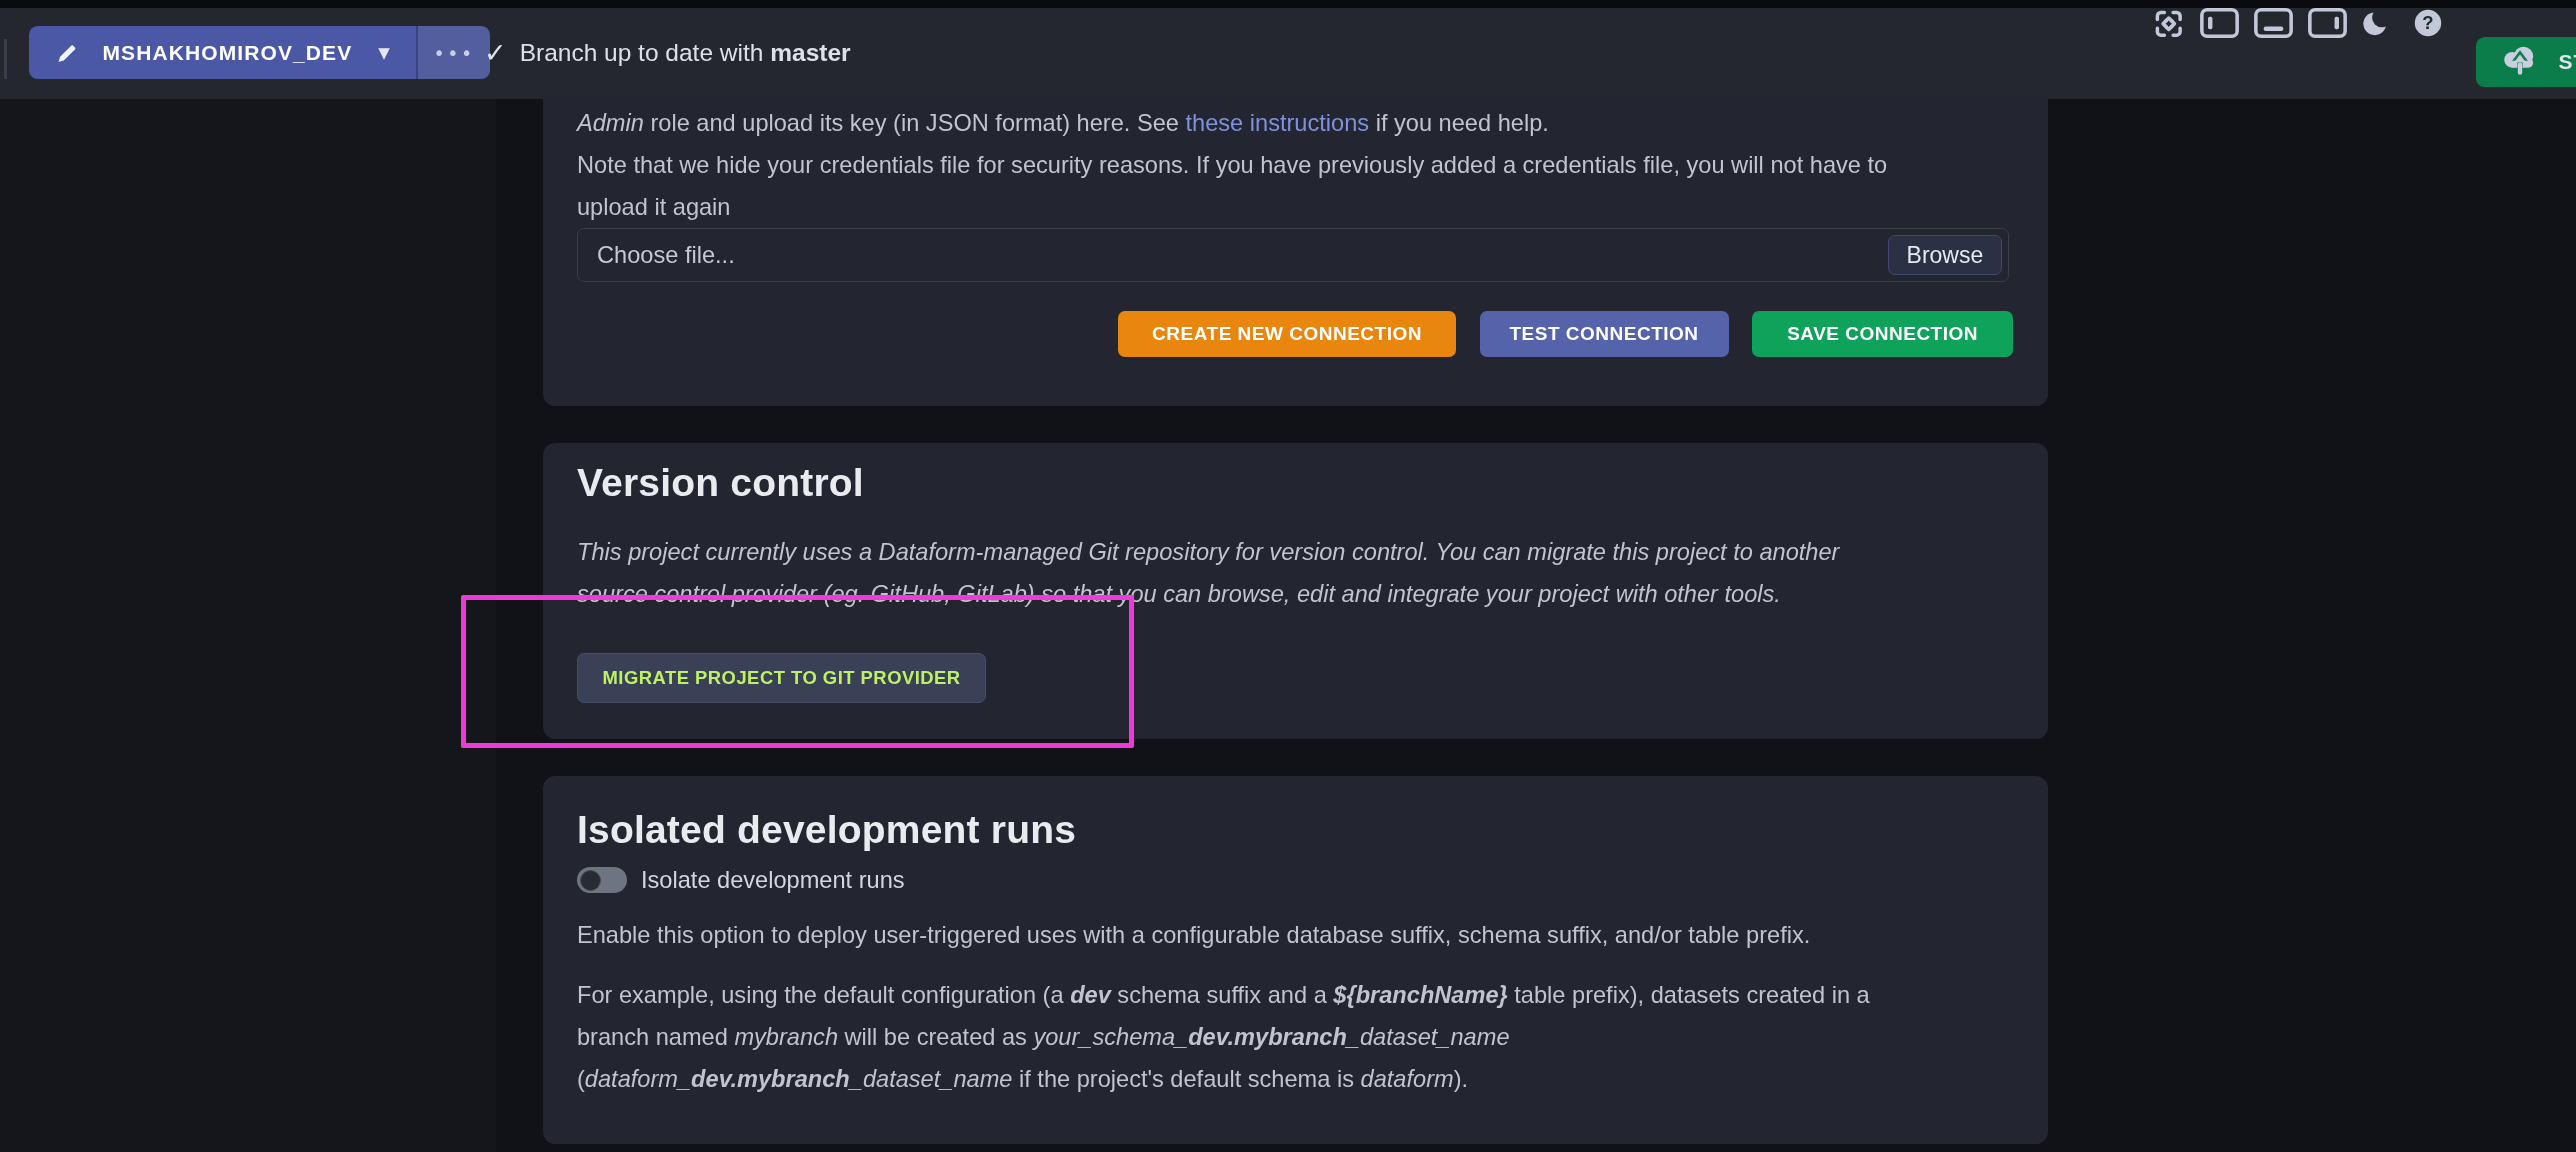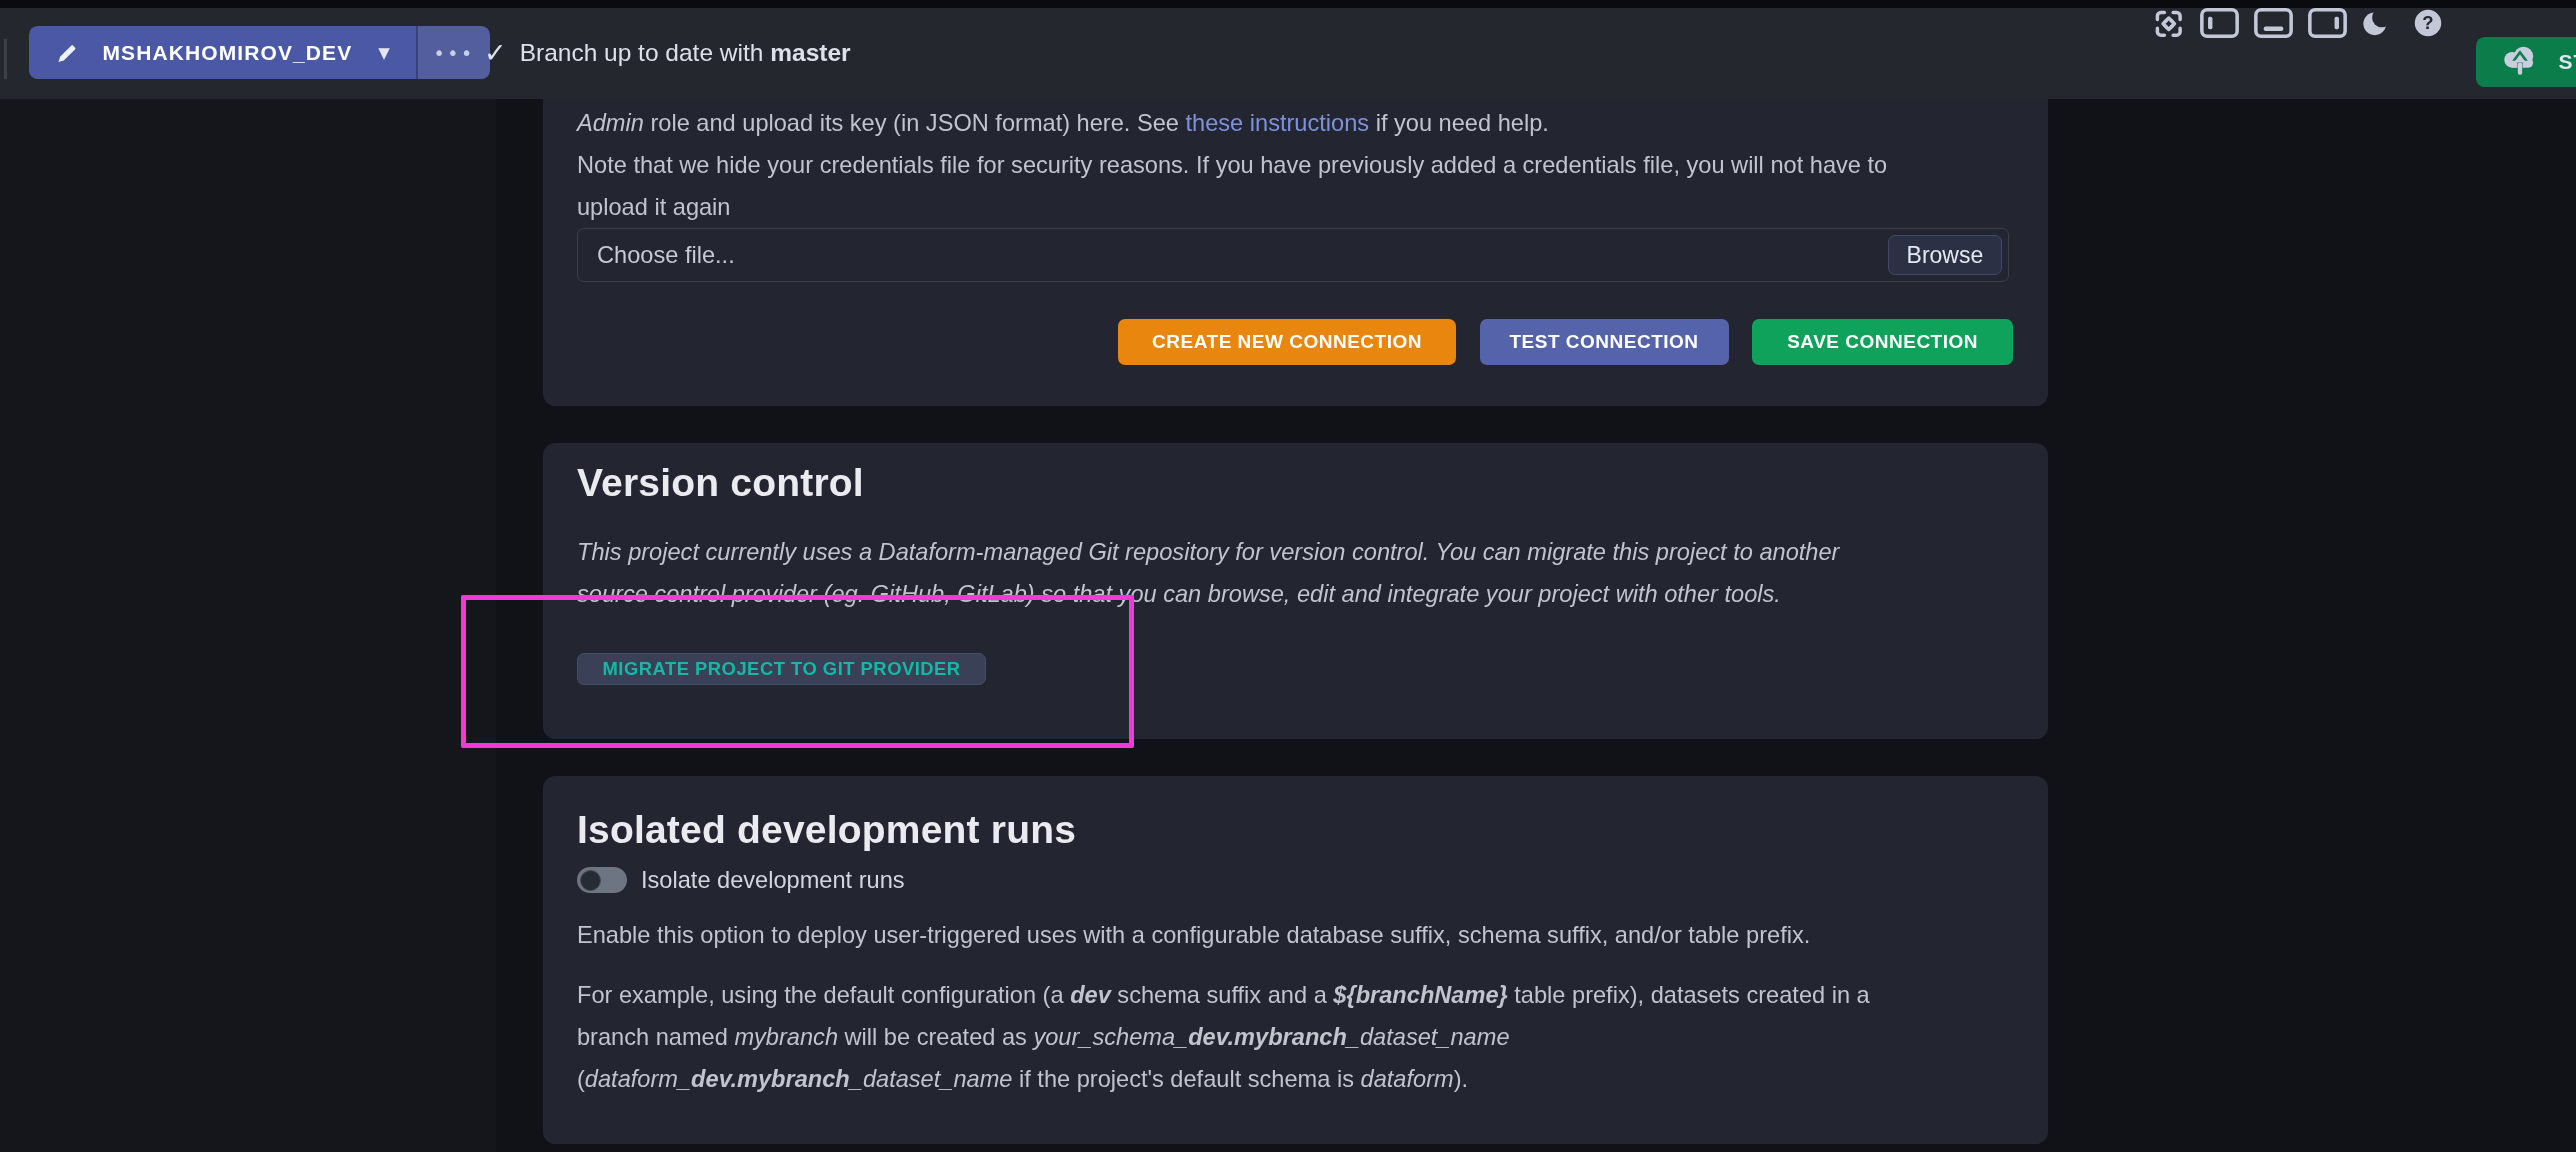--- a/index.html
+++ b/index.html
@@ -56,34 +56,34 @@
 
   
   .p-intro { top:3.5px; }
   .p-note  { top:46px; }
   .file-row { left:34px; top:130px; width:1432px; height:54px; border:1.8px solid #3b3f4b;
     border-radius:7px; display:flex; align-items:center; padding:0 6.1px 0 19px; cursor:pointer; }
   .file-placeholder { font-size:23.6px; color:#c6c9d1; flex:1; }
   .browse-btn { width:114px; height:40px; background:#2b3045; border:0.9px solid #414869;
     border-radius:7px; display:flex; align-items:center; justify-content:center;
     color:#e6e9f0; font-size:23px; cursor:pointer; }
-  .actions-row { left:34px; right:35px; top:221px; height:46px; display:flex;
+  .actions-row { left:34px; right:35px; top:213px; height:46px; display:flex;
     justify-content:flex-end; gap:23.6px; }
   .btn { height:46px; display:flex; align-items:center; justify-content:center;
     border:none; border-radius:7px; color:#ffffff; font-weight:700; font-size:19px;
     letter-spacing:0.5px; cursor:pointer; font-family:inherit; white-space:nowrap; }
   .btn-create { background:#e8860d; padding:0 34px; }
   .btn-test   { background:#5563ab; padding:0 30px; }
   .btn-save   { background:#0ea25a; padding:4px 35px; }
 
   
   .t2 { top:17.5px; }
   .p-vc { top:88px;font-style:italic; }
-  .migrate-btn { left:34px; top:210px; height:32px; padding:0 24.5px; background:#3a4156;
-    border:0.9px solid #454d68; border-radius:7px; color:#14b8a6; font-weight:700; font-size:18.4px;
+  .migrate-btn { left:34px; top:210px; height:50px; padding:0 24.5px; background:#3a4156;
+    border:0.9px solid #454d68; border-radius:7px; color:#bef264; font-weight:700; font-size:18.4px;
     letter-spacing:0.5px; display:flex; align-items:center; cursor:pointer; font-family:inherit; }
 
   
   .annotation-box { left:461px; top:595px; width:673px; height:153px;
     border:5.3px solid #ee3ad6; border-radius:1.8px; z-index:50; pointer-events:none; }
 
   
   .t3 { top:32px; }
   .toggle-row { left:34px; top:89px; height:30px; display:flex; align-items:center; gap:14px; }
   .toggle { width:50px; height:26px; background:#6d7582; border-radius:13px; position:relative; cursor:pointer; }

